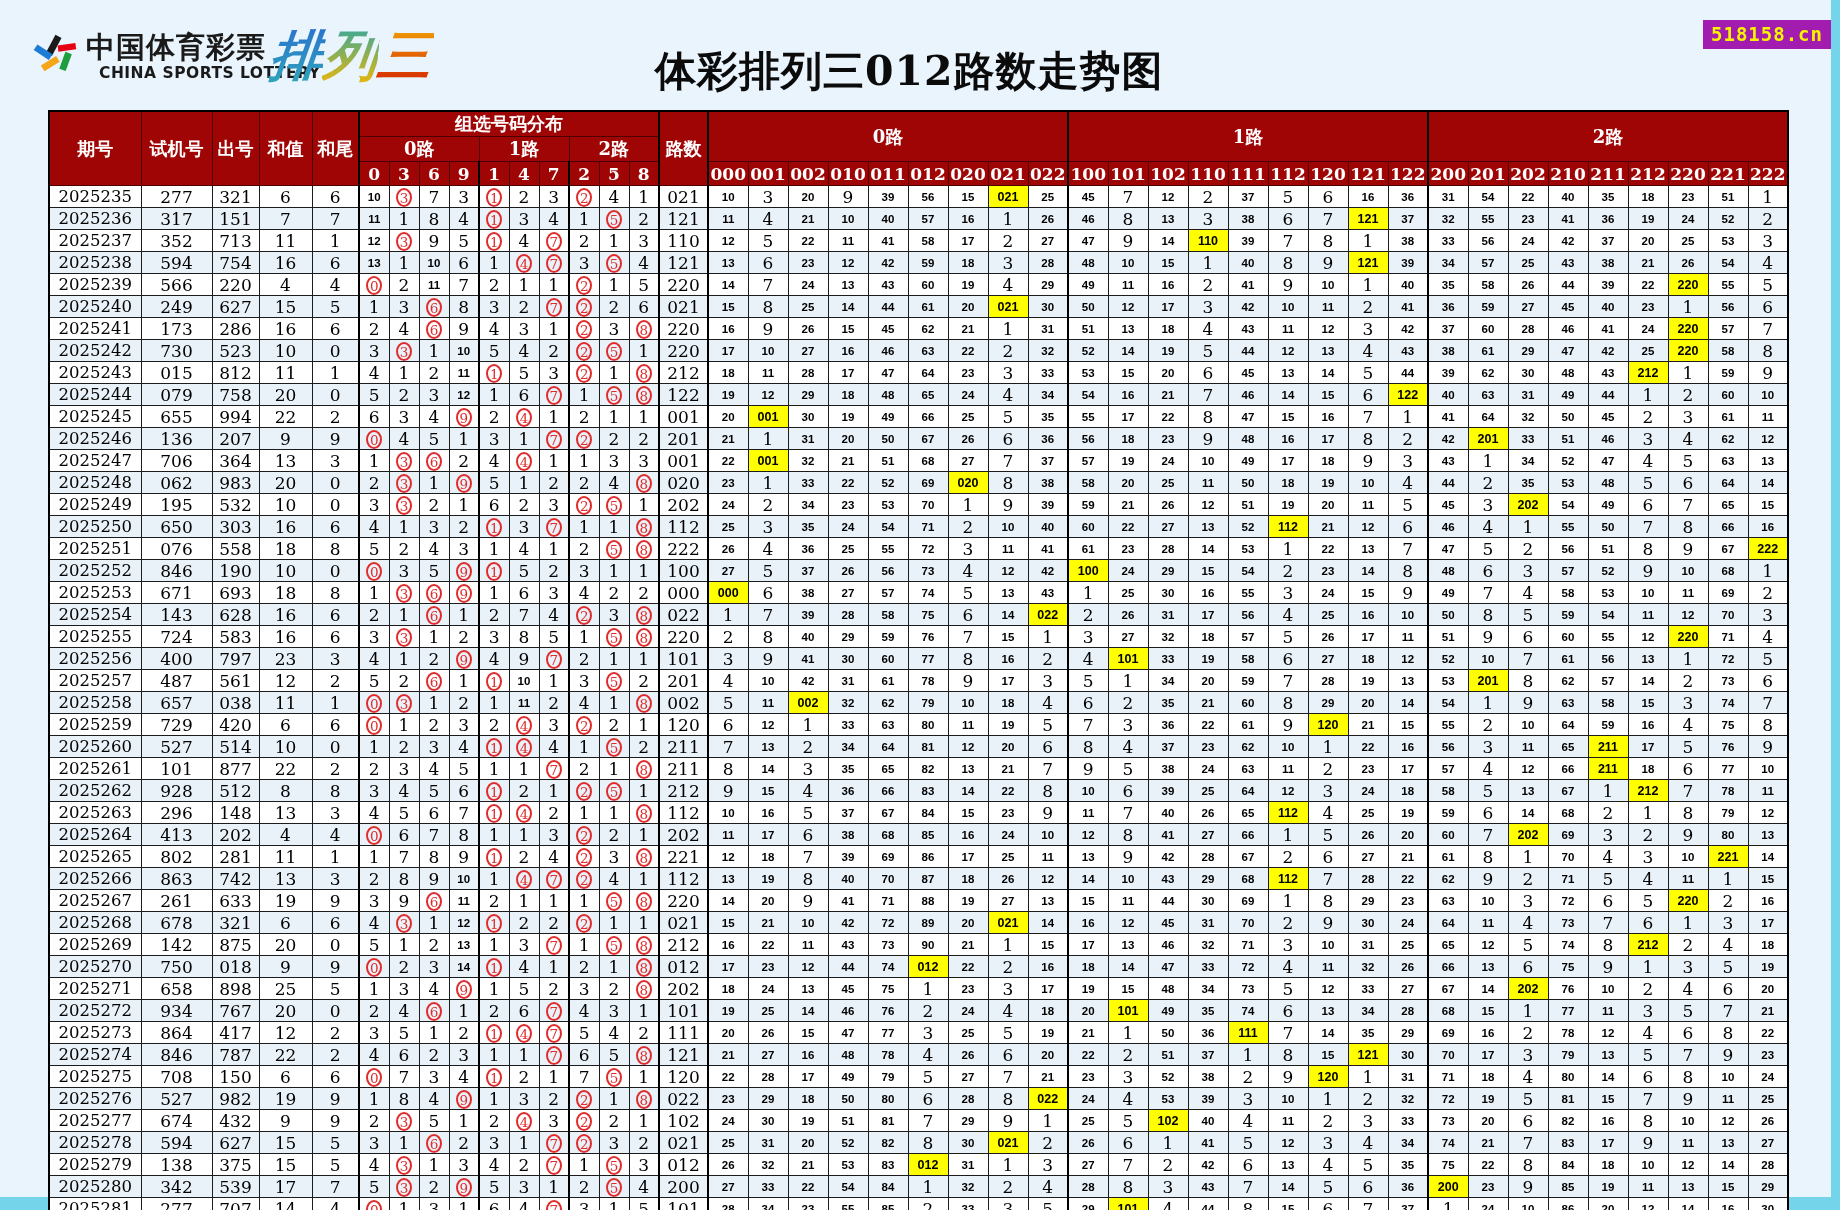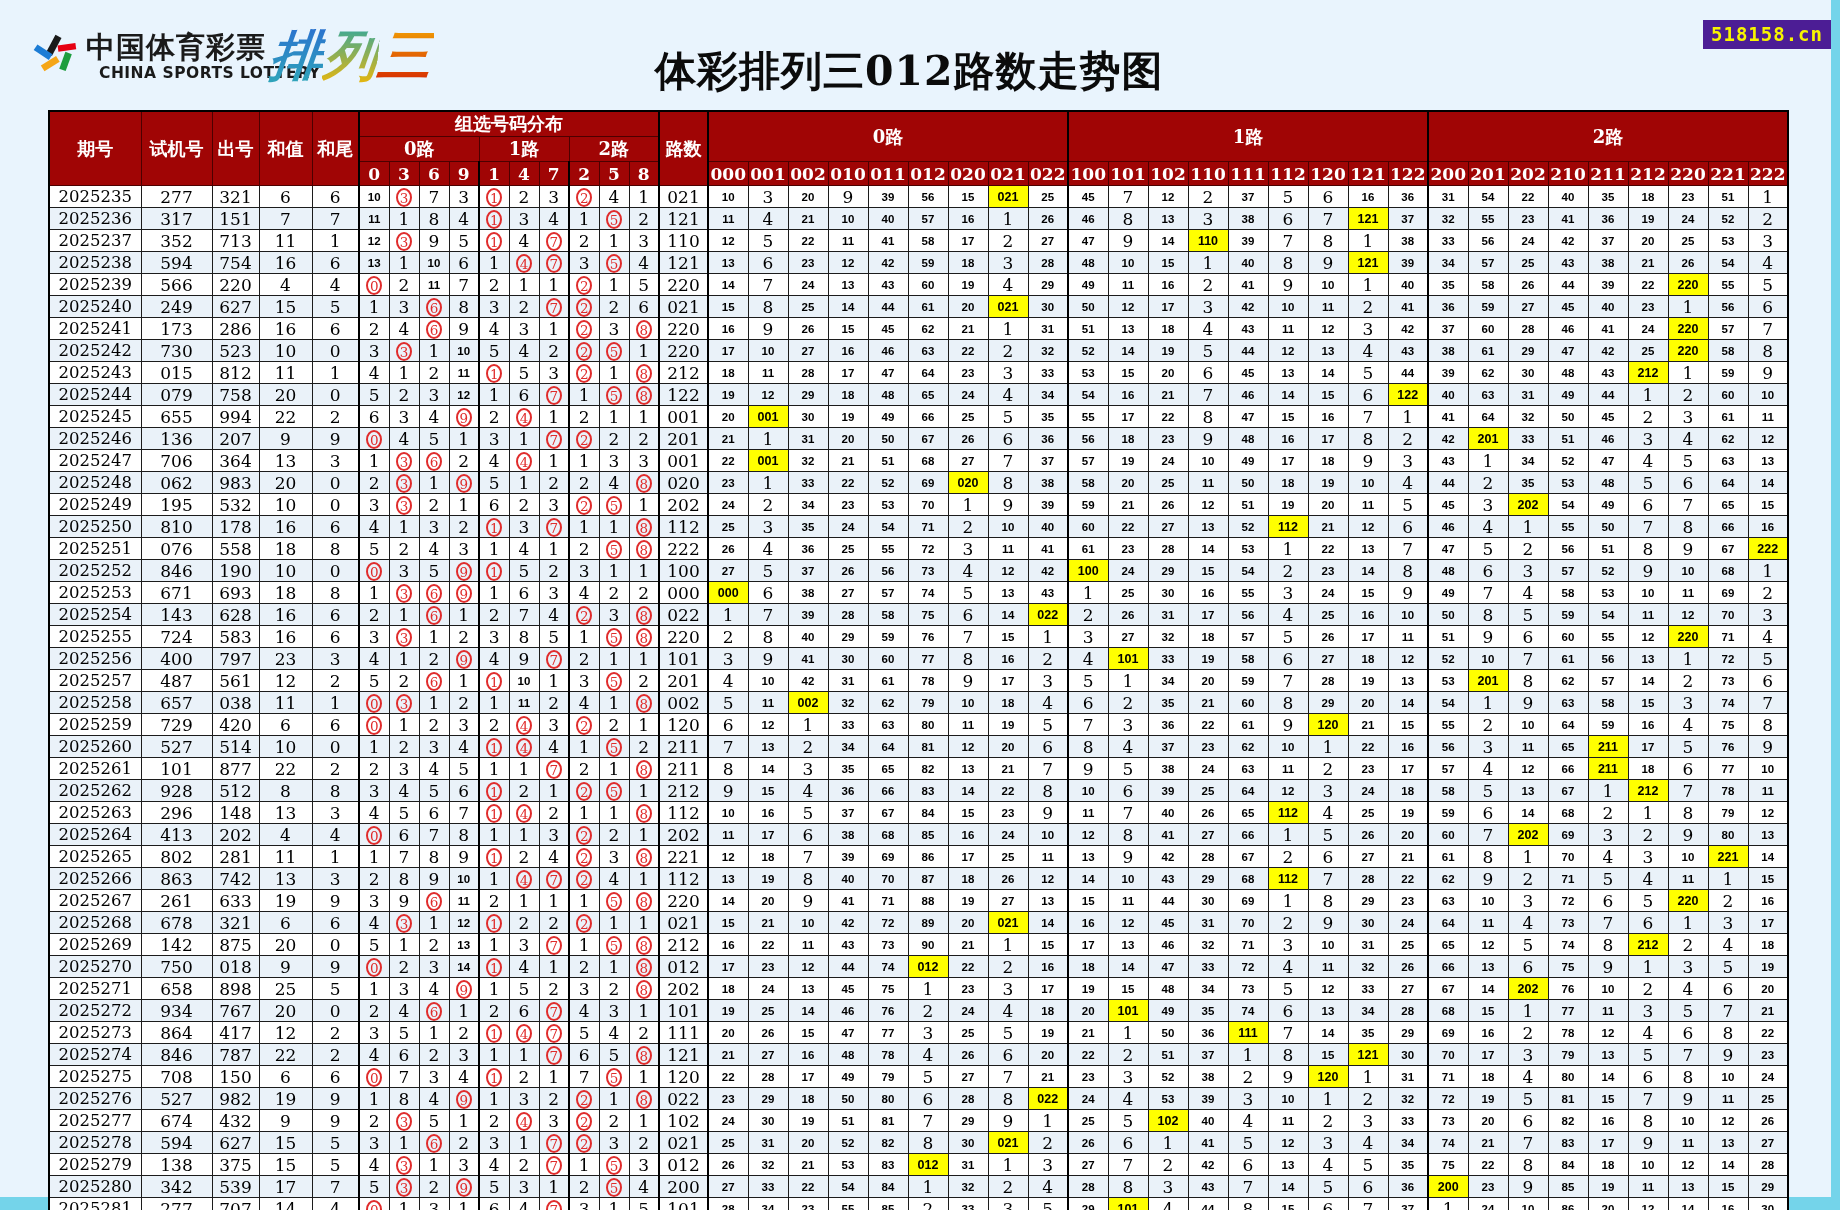--- a/index.html
+++ b/index.html
@@ -16,21 +16,21 @@
   .logo-en{position:absolute;left:69px;top:52px;font-family:"DejaVu Sans",sans-serif;
            font-weight:bold;font-size:15.5px;color:#1a1a1a;letter-spacing:0.5px;white-space:nowrap;}
   .logo-prod{position:absolute;left:240px;top:8px;font-family:"DejaVu Sans",sans-serif;
            font-weight:bold;font-size:54px;font-style:italic;transform:skewX(-6deg);white-space:nowrap;}
   .logo-prod span{-webkit-background-clip:text;background-clip:text;color:transparent;}
 
   
   #title{position:absolute;left:655px;top:44px;width:540px;text-align:left;
          font-family:"DejaVu Serif",serif;font-weight:bold;font-size:41px;color:#0b0b0b;
          letter-spacing:1px;white-space:nowrap;}
-  #badge{position:absolute;left:1703px;top:20px;background:#4c1d95;color:#f7f400;
+  #badge{position:absolute;left:1703px;top:20px;background:#a21caf;color:#f7f400;
          font-family:"DejaVu Sans Mono",monospace;font-weight:bold;font-size:19px;
          padding:3px 8px 4px 8px;letter-spacing:1px;}
 
   
   table#main{position:absolute;left:48px;top:110px;border-collapse:collapse;table-layout:fixed;
         background:#fff;border:2px solid #000;}
   #main th,#main td{border:1px solid #1c1c1c;padding:0;text-align:center;overflow:hidden;white-space:nowrap;}
   #main thead th{background:#a00505;color:#fff;font-family:"DejaVu Serif",serif;font-weight:bold;
         font-size:18px;border-color:#4d0000;}
   #main thead tr{height:24px;}
@@ -843,22 +843,22 @@
           <td class="hit">202</td>
           <td class="sm">54</td>
           <td class="sm">49</td>
           <td class="">6</td>
           <td class="">7</td>
           <td class="sm">65</td>
           <td class="sm">15</td>
         </tr>
         <tr>
           <td class="qi">2025250</td>
-          <td>810</td>
-          <td>178</td>
+          <td>650</td>
+          <td>303</td>
           <td>16</td>
           <td>6</td>
           <td class="gl">4</td>
           <td>1</td>
           <td>3</td>
           <td>2</td>
           <td class="gl"><span class="c">1</span></td>
           <td>3</td>
           <td><span class="c">7</span></td>
           <td class="gl">1</td>

